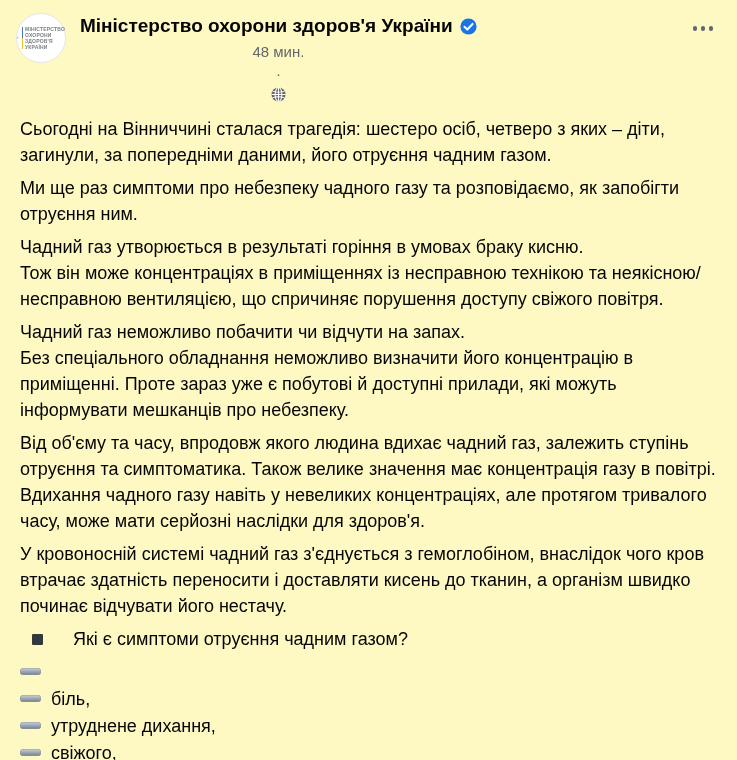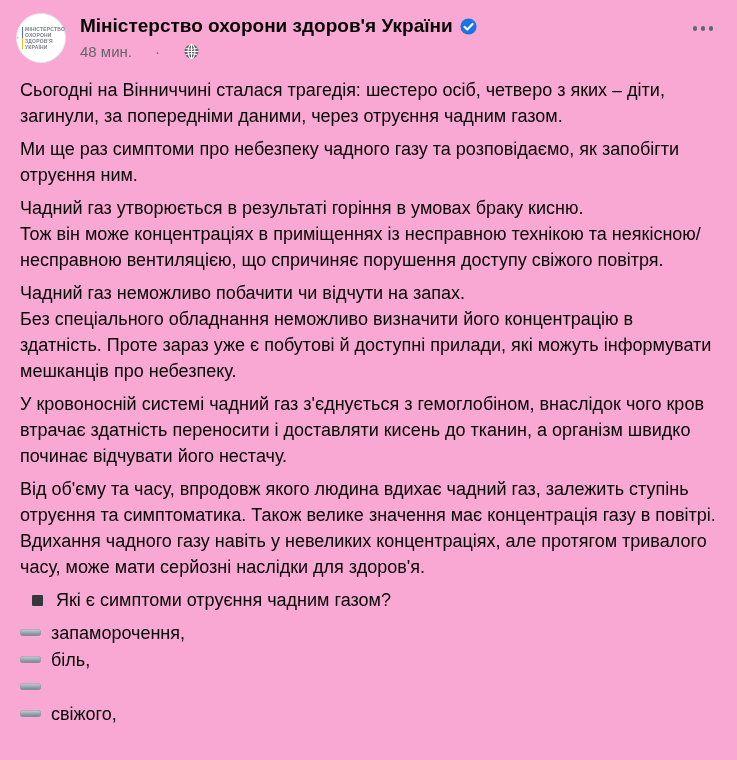--- a/index.html
+++ b/index.html
@@ -2,21 +2,21 @@
 <html><head>
 <meta charset="utf-8">
 <style>
   html, body { margin: 0; padding: 0; }
   body {
     width: 737px; height: 760px;
     background: #ffffff;
     font-family: "Liberation Sans", sans-serif;
     overflow: hidden;
   }
-  .post-card { width: 737px; height: 760px; background: #f9a8d4; position: relative; }
+  .post-card { width: 737px; height: 760px; background: #fef9c3; position: relative; }
 
   
   .header { display: flex; align-items: flex-start; padding: 13px 16px 0 16px; }
   .avatar {
     width: 50px; height: 50px; border-radius: 50%;
     border: 1px solid #e4e6eb; box-sizing: border-box;
     background: #fff; cursor: pointer;
     display: flex; align-items: center; justify-content: center; gap: 3px;
     flex-shrink: 0;
   }
@@ -26,36 +26,36 @@
   .flag-bar .yellow { flex: 1; background: #f2c021; }
   .avatar-text { display: flex; flex-direction: column; }
   .avatar-text span {
     font-size: 5px; line-height: 6px; color: #7a8087;
     font-weight: bold; letter-spacing: 0.2px; white-space: nowrap;
   }
   .header-info { margin-left: 14px; padding-top: 2px; }
   .name-row { display: flex; align-items: center; gap: 7px; }
   .page-name { font-size: 19px; font-weight: bold; color: #050505; cursor: pointer; }
   .verified { width: 17px; height: 17px; display: block; }
-  .meta-row { margin-top: 6px; display: flex; align-items: center; gap: 23px;
-              font-size: 15px; color: #65676b; }
+  .meta-row { margin-top: 6px; display: flex; align-items: center; gap: 5px;
+              font-size: 15px; color: #65676b; flex-direction: column; }
   .meta-row .ts { cursor: pointer; }
   .globe { width: 15px; height: 15px; display: block; margin-left: 1px; }
   .more-btn {
     position: absolute; top: 16px; right: 18px;
     display: flex; gap: 3.5px; padding: 10px 6px; cursor: pointer;
     align-items: center;
   }
   .more-btn i { width: 4.5px; height: 4.5px; border-radius: 50%; background: #606770; display: block; }
 
   
   .body { padding: 14px 20px 0 20px; font-size: 18px; line-height: 26px; color: #050505; }
   .post-paragraph { margin: 0 0 7px 0; white-space: pre-line; }
 
-  .question-row { display: flex; align-items: center; gap: 13px; padding-left: 12px; margin: 2px 0 6px 0; height: 26px; }
+  .question-row { display: flex; align-items: center; gap: 30px; padding-left: 12px; margin: 2px 0 6px 0; height: 26px; }
   .square-bullet { width: 11px; height: 11px; background: #33383d; border-radius: 1px; flex-shrink: 0; }
 
   .symptoms { margin-top: 5px; }
   .symptom-row { display: flex; align-items: center; gap: 10px; height: 27px; }
   .minus-icon {
     width: 21px; height: 7px; border-radius: 3.5px; flex-shrink: 0;
     background: linear-gradient(180deg, #cdd4da 0%, #9aa4ae 55%, #747e89 100%);
     box-shadow: 0 0 0 0.5px #8e98a2 inset;
   }
 </style>
@@ -101,45 +101,45 @@
     </div>
   </div>
 
   <div class="more-btn">
     <i></i>
     <i></i>
     <i></i>
   </div>
 
   <div class="body">
-    <p class="post-paragraph">Сьогодні на Вінниччині сталася трагедія: шестеро осіб, четверо з яких – діти, загинули, за попередніми даними, через отруєння чадним газом.</p>
+    <p class="post-paragraph">Сьогодні на Вінниччині сталася трагедія: шестеро осіб, четверо з яких – діти, загинули, за попередніми даними, його отруєння чадним газом.</p>
     <p class="post-paragraph">Ми ще раз симптоми про небезпеку чадного газу та розповідаємо, як запобігти отруєння ним.</p>
     <p class="post-paragraph">Чадний газ утворюється в результаті горіння в умовах браку кисню.
 Тож він може концентраціях в приміщеннях із несправною технікою та неякісною/несправною вентиляцією, що спричиняє порушення доступу свіжого повітря.</p>
     <p class="post-paragraph">Чадний газ неможливо побачити чи відчути на запах.
-Без спеціального обладнання неможливо визначити його концентрацію в здатність. Проте зараз уже є побутові й доступні прилади, які можуть інформувати мешканців про небезпеку.</p>
+Без спеціального обладнання неможливо визначити його концентрацію в приміщенні. Проте зараз уже є побутові й доступні прилади, які можуть інформувати мешканців про небезпеку.</p>
+    <p class="post-paragraph">Від об'єму та часу, впродовж якого людина вдихає чадний газ, залежить ступінь отруєння та симптоматика. Також велике значення має концентрація газу в повітрі. Вдихання чадного газу навіть у невеликих концентраціях, але протягом тривалого часу, може мати серйозні наслідки для здоров'я.</p>
     <p class="post-paragraph">У кровоносній системі чадний газ з'єднується з гемоглобіном, внаслідок чого кров втрачає здатність переносити і доставляти кисень до тканин, а організм швидко починає відчувати його нестачу.</p>
-    <p class="post-paragraph">Від об'єму та часу, впродовж якого людина вдихає чадний газ, залежить ступінь отруєння та симптоматика. Також велике значення має концентрація газу в повітрі. Вдихання чадного газу навіть у невеликих концентраціях, але протягом тривалого часу, може мати серйозні наслідки для здоров'я.</p>
 
     <div class="question-row">
       <span class="square-bullet"></span>
       <span>Які є симптоми отруєння чадним газом?</span>
     </div>
 
     <div class="symptoms">
       <div class="symptom-row">
         <span class="minus-icon"></span>
-        <span>запаморочення,</span>
       </div>
       <div class="symptom-row">
         <span class="minus-icon"></span>
         <span>біль,</span>
       </div>
       <div class="symptom-row">
         <span class="minus-icon"></span>
+        <span>утруднене дихання,</span>
       </div>
       <div class="symptom-row">
         <span class="minus-icon"></span>
         <span>свіжого,</span>
       </div>
     </div>
   </div>
 
 </div>
 

